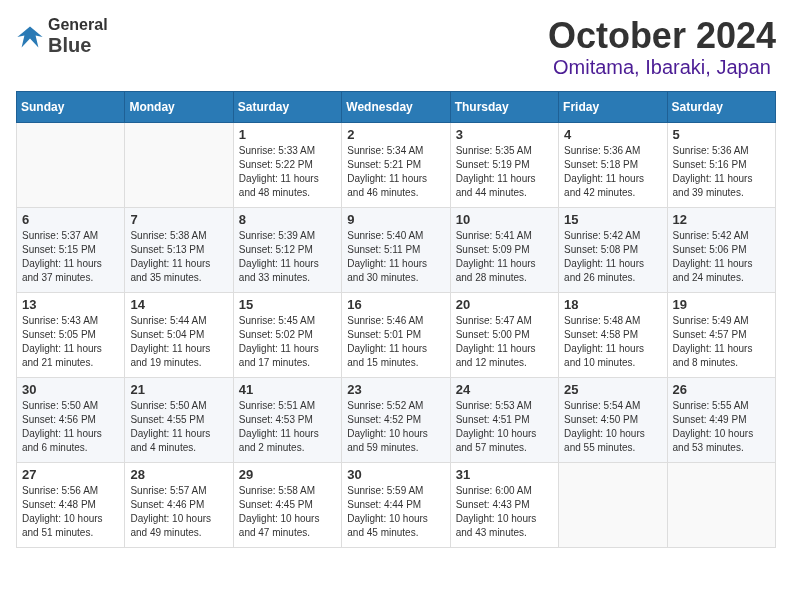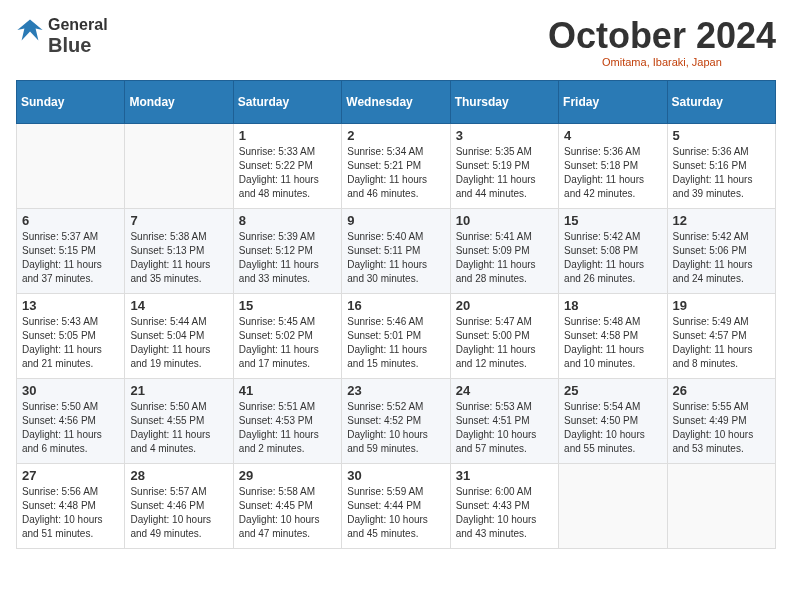--- a/index.html
+++ b/index.html
@@ -11,50 +11,51 @@
       padding: 16px;
     }
     .header {
       display: flex;
       justify-content: space-between;
       align-items: flex-start;
       margin-bottom: 12px;
     }
     .logo {
       display: flex;
+      align-items: center;
       gap: 4px;
     }
     .logo-bird {
       width: 28px;
       height: 28px;
     }
     .title-block {
       text-align: center;
     }
     .month-title {
       font-size: 36px;
       font-weight: bold;
       color: #333;
       line-height: 1.1;
     }
     .location-title {
-      font-size: 11px;
-      color: #c2410c;
+      font-size: 20px;
+      color: #4c1d95;
     }
     .calendar {
       width: 100%;
       border-collapse: collapse;
       border: 1px solid #ccc;
     }
     .calendar th {
       background-color: #2a7ab5;
       color: #fff;
       font-size: 12px;
       font-weight: bold;
-      padding: 14px 4px;
+      padding: 8px 4px;
       text-align: left;
       border: 1px solid #1e6095;
     }
     .calendar td {
       vertical-align: top;
       padding: 4px 5px;
       border: 1px solid #ddd;
       font-size: 10px;
       color: #333;
       background: #fff;

